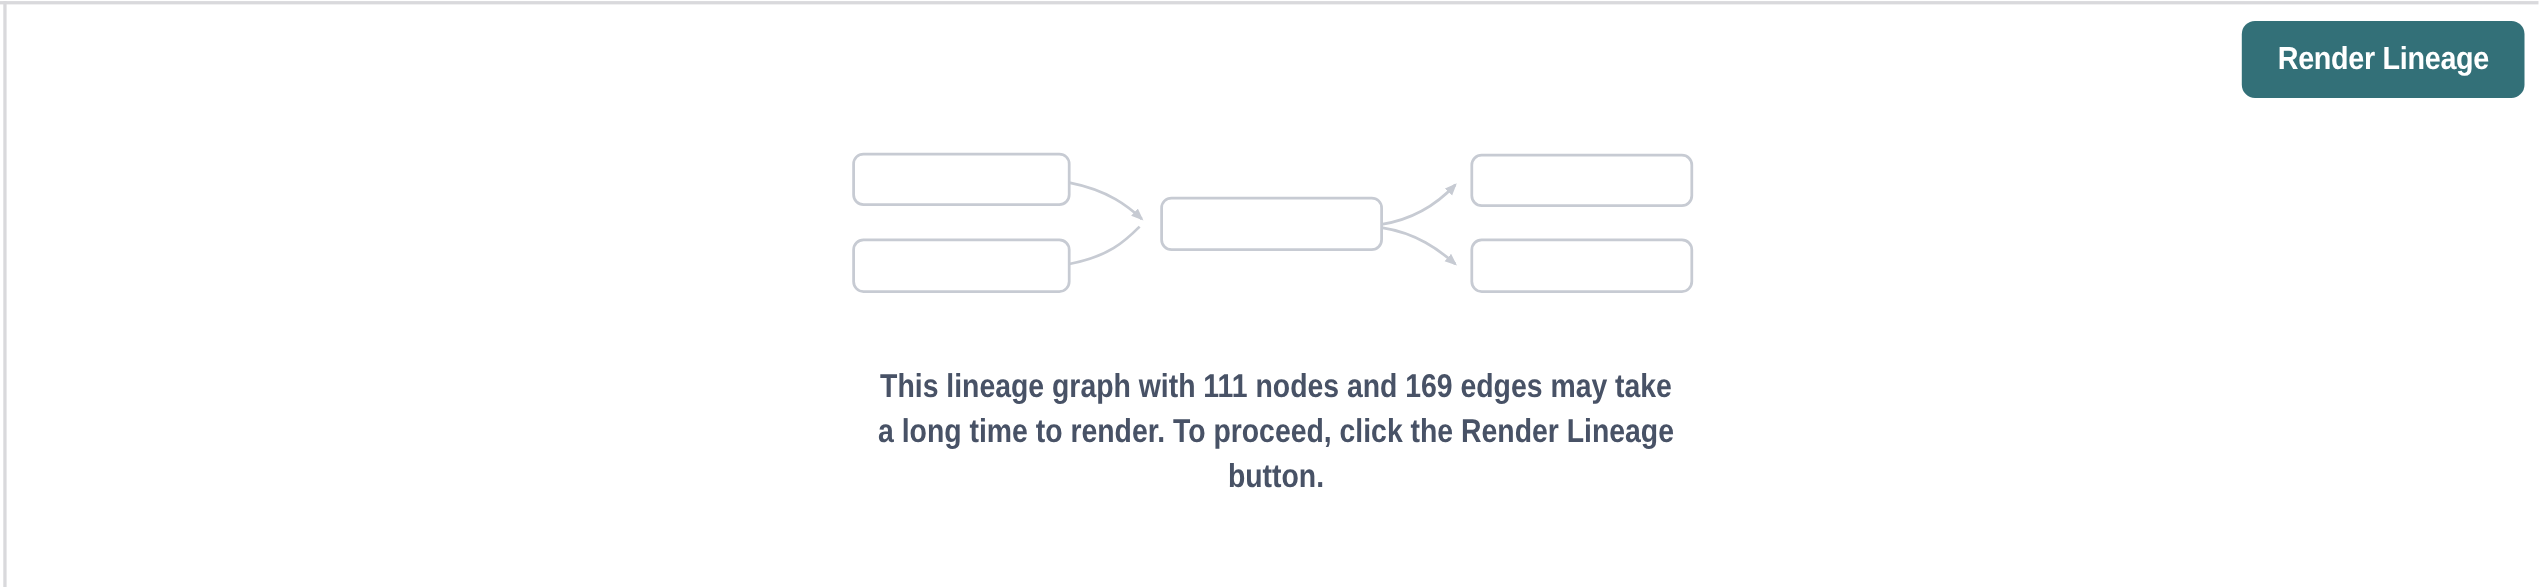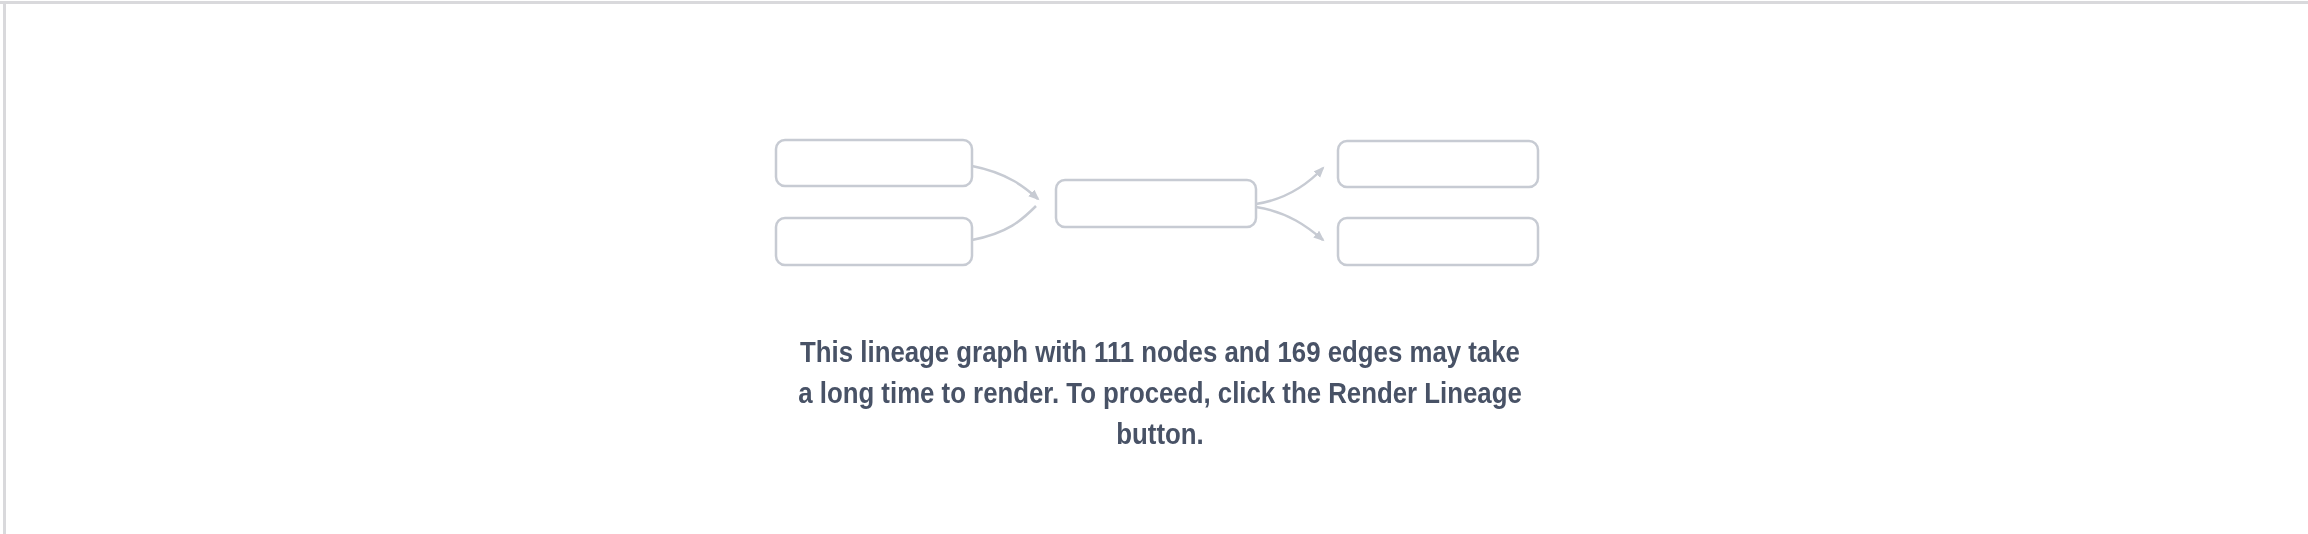--- a/index.html
+++ b/index.html
@@ -82,20 +82,23 @@
   .warning .line { white-space: nowrap; }
 </style>
 </head>
 <body>
 
 <div class="stage">
 
   <div class="top-divider"></div>
   <div class="left-divider"></div>
 
+  <button class="render-btn">
+    <span class="btn-label">Render Lineage</span>
+  </button>
 
   <svg class="graphic" viewBox="0 0 780 145" xmlns="http://www.w3.org/2000/svg" aria-hidden="true">
     <defs>
       <marker id="ah" markerWidth="12" markerHeight="10" refX="9" refY="4.5" orient="auto" markerUnits="userSpaceOnUse">
         <path class="arrowhead" d="M0,0 L11,4.5 L0,9 Z" stroke="none"></path>
       </marker>
     </defs>
 
     <rect x="6" y="10" width="196" height="46" rx="9"></rect>
     <rect x="6" y="88" width="196" height="47" rx="9"></rect>

